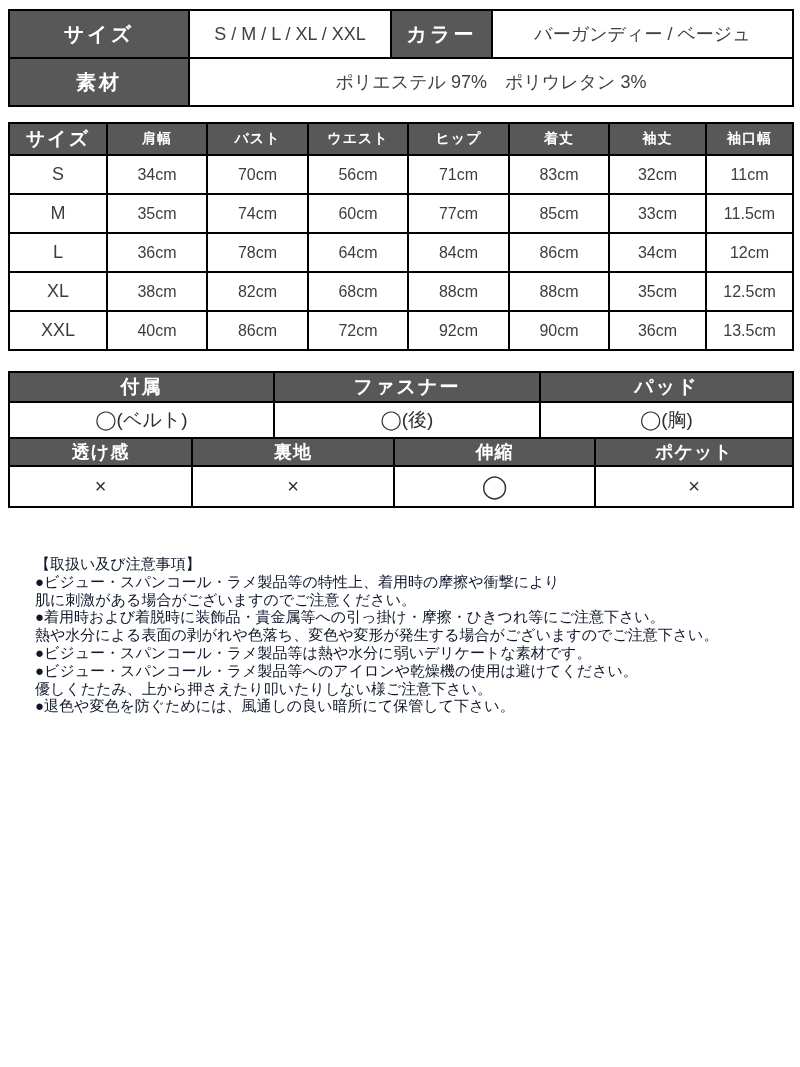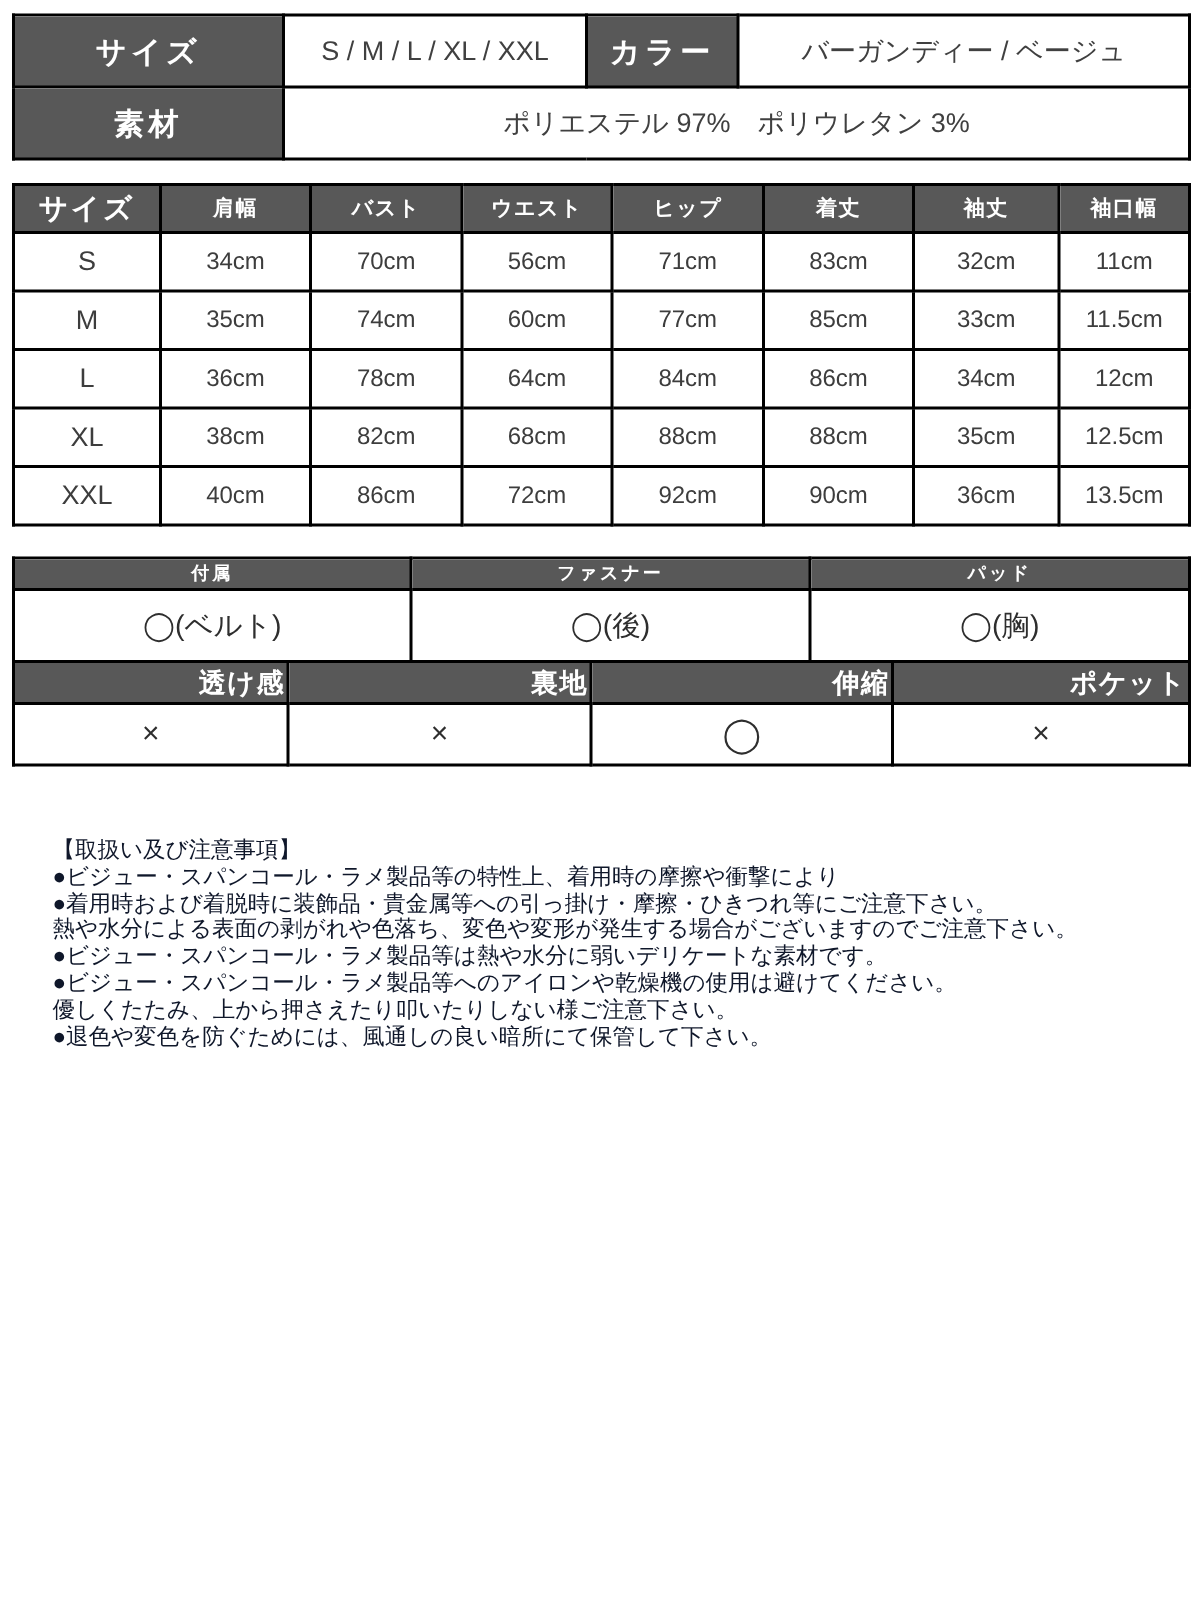--- a/index.html
+++ b/index.html
@@ -34,26 +34,26 @@
 
   
   .t2 { margin-top: 15px; }
   .t2 td { height: 39px; font-size: 16px; color: #3d3d3d; }
   .t2 .hd { height: 32px; font-size: 14px; letter-spacing: 1px; color: #ffffff; }
   .t2 .hd.first { font-size: 19px; letter-spacing: 2px; }
   .t2 .rowlabel { font-size: 18px; }
 
   
   .t3 { margin-top: 20px; }
-  .t3 .hd { height: 20px; font-size: 12px; letter-spacing: 2px; }
-  .t3 .val { height: 48px; font-size: 19px; color: #2e2e2e; margin-left: 32px; }
+  .t3 .hd { height: 20px; font-size: 19px; letter-spacing: 2px; }
+  .t3 .val { height: 36px; font-size: 19px; color: #2e2e2e; margin-left: 32px; }
 
   
   .t4 { margin-top: -2px; }
-  .t4 .hd { height: 28px; font-size: 18px; letter-spacing: 1px; text-align: right; }
+  .t4 .hd { height: 28px; font-size: 18px; letter-spacing: 1px; }
   .t4 .val { height: 41px; font-size: 20px; color: #2e2e2e; }
   .t4 .val.circle { font-size: 23px; }
 
   
   .notes {
     margin: 47px 20px 0 27px;
     font-size: 15px;
     line-height: 17.8px;
     color: #0f172a;
   }
@@ -199,20 +199,21 @@
       <td class="val">×</td>
       <td class="val circle">◯</td>
       <td class="val">×</td>
     </tr>
   </tbody>
     </table>
 
   <div class="notes">
     <div>【取扱い及び注意事項】</div>
     <div>●ビジュー・スパンコール・ラメ製品等の特性上、着用時の摩擦や衝撃により</div>
+    <div>肌に刺激がある場合がございますのでご注意ください。</div>
     <div>●着用時および着脱時に装飾品・貴金属等への引っ掛け・摩擦・ひきつれ等にご注意下さい。</div>
     <div>熱や水分による表面の剥がれや色落ち、変色や変形が発生する場合がございますのでご注意下さい。</div>
     <div>●ビジュー・スパンコール・ラメ製品等は熱や水分に弱いデリケートな素材です。</div>
     <div>●ビジュー・スパンコール・ラメ製品等へのアイロンや乾燥機の使用は避けてください。</div>
     <div>優しくたたみ、上から押さえたり叩いたりしない様ご注意下さい。</div>
     <div>●退色や変色を防ぐためには、風通しの良い暗所にて保管して下さい。</div>
   </div>
 
 </div>
 

